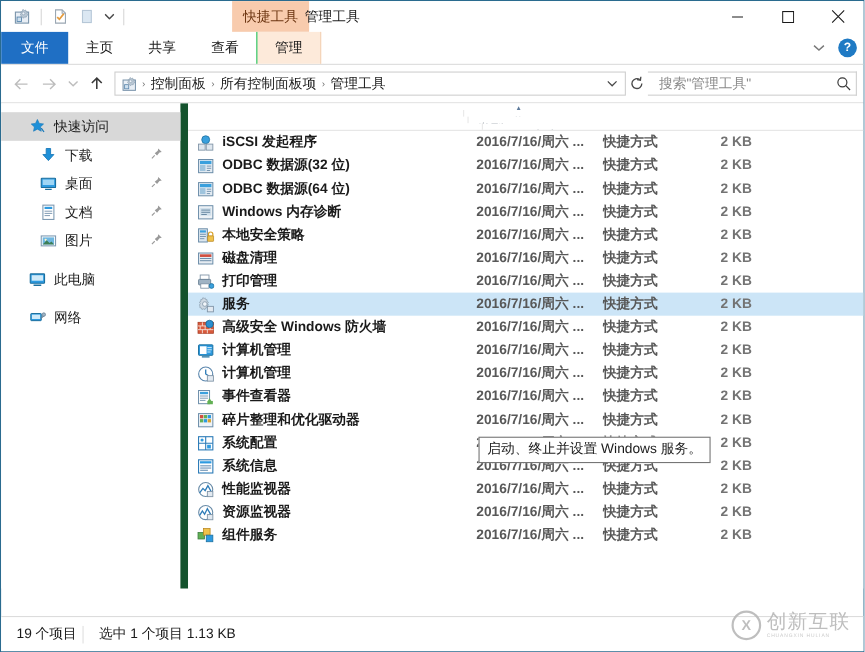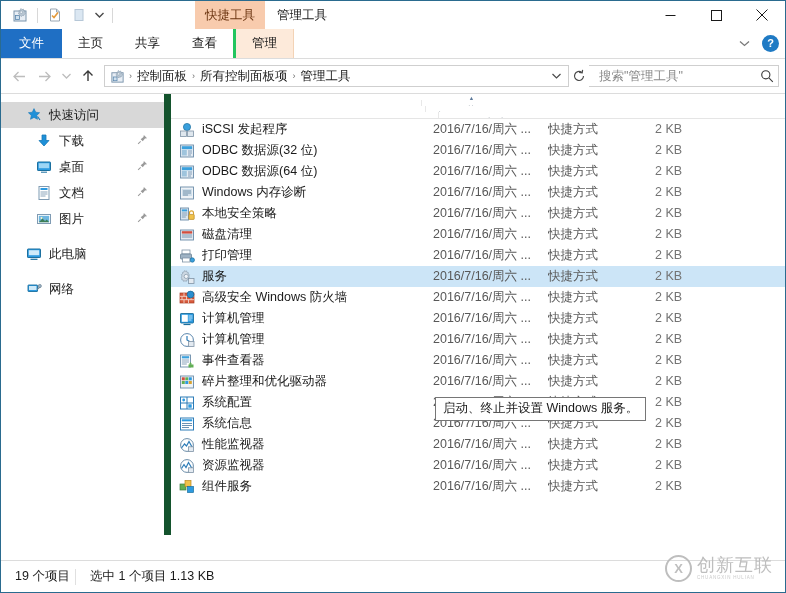--- a/index.html
+++ b/index.html
@@ -54,21 +54,21 @@
   .qat-caret {
     width: 14px;
     height: 22px;
     display: flex;
     align-items: center;
     justify-content: center;
   }
 
   .ctx-tab-band {
     position: absolute;
-    left: 194px;
+    left: 210px;
     top: 0;
     width: 70px;
     height: 28px;
     background: #f8cbad;
     display: flex;
     align-items: center;
     justify-content: center;
     color: #6b3410;
     font-size: 12.5px;
   }
@@ -118,21 +118,21 @@
     height: 29px;
     box-sizing: border-box;
   }
   .rtab.file {
     background: #1f6fc4;
     color: #ffffff;
     padding: 0 18px;
   }
   .rtab.ctx {
     background: #fdeada;
-    border-left: 3px solid #22c55e;
+    border-left: 1px solid #22c55e;
     border-right: 1px solid #f3d3b6;
     border-top: none;
   }
   .ribbon-right {
     position: absolute;
     right: 6px;
     top: 0;
     height: 29px;
     display: flex;
     align-items: center;
@@ -302,20 +302,21 @@
     color: #5d7a9b;
     line-height: 1;
   }
 
   .row {
     display: flex;
     height: 21px;
     align-items: center;
     box-sizing: border-box;
     font-size: 12.5px;
+    font-weight: bold;
   }
   .row.selected { background: #cce5f7; }
   .cell {
     box-sizing: border-box;
     height: 21px;
     line-height: 21px;
     overflow: hidden;
     white-space: nowrap;
   }
   .cell-name {

